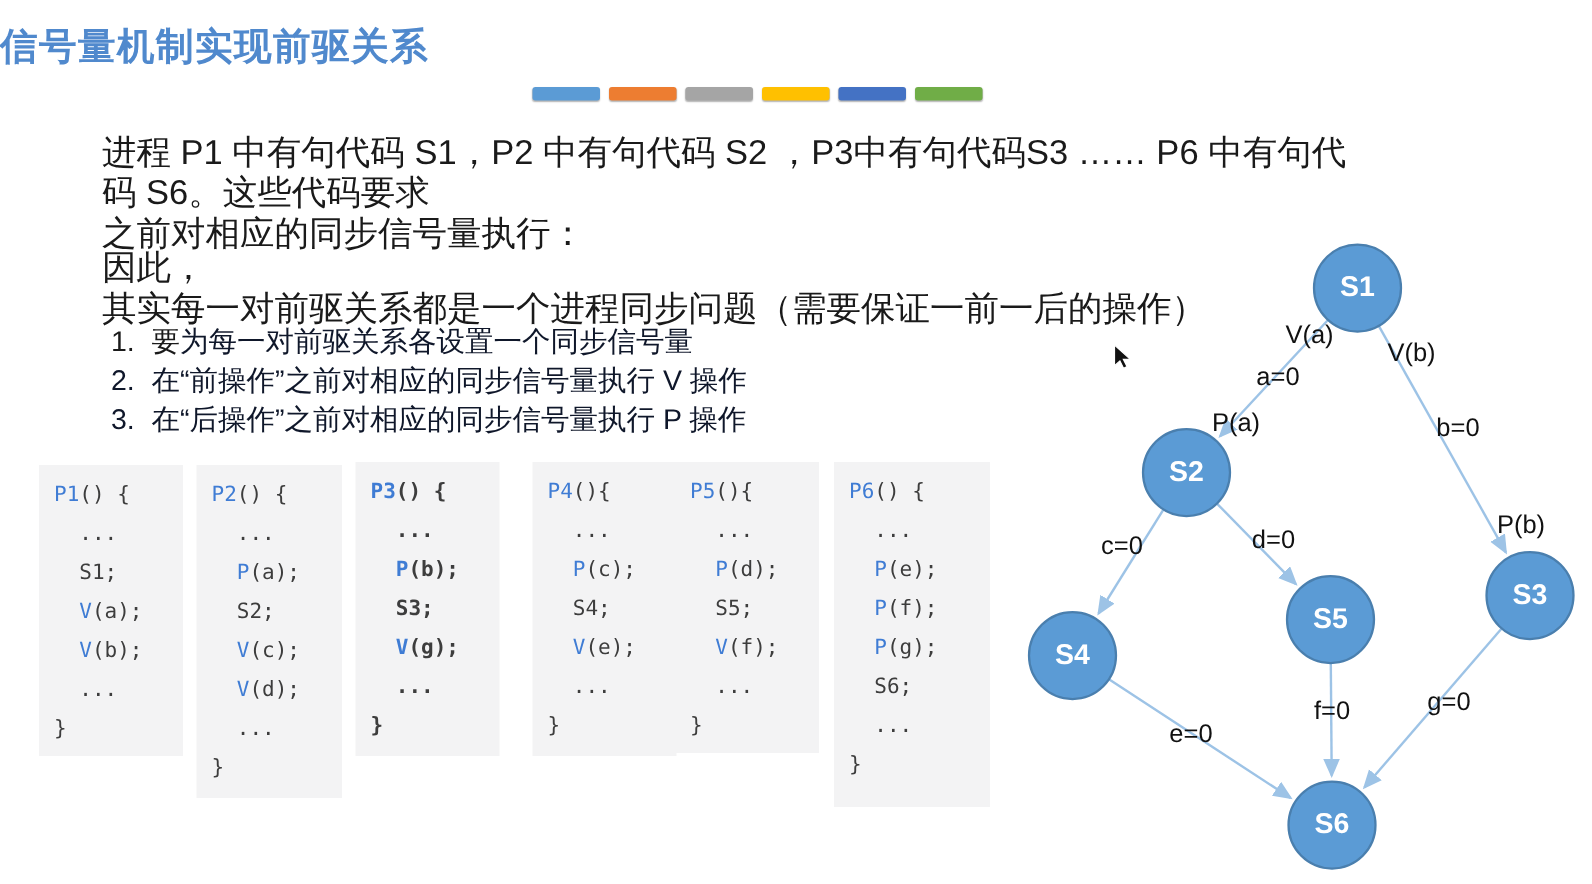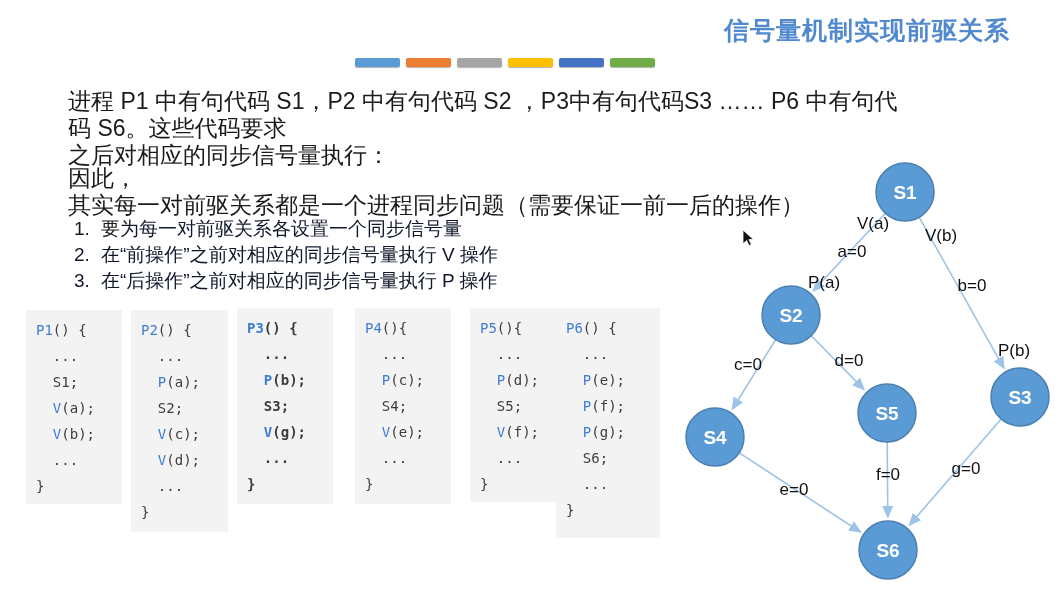--- a/index.html
+++ b/index.html
@@ -4,22 +4,22 @@
 <style>
   * { margin:0; padding:0; box-sizing:border-box; }
   html,body { background:#ffffff; }
   body { font-family:"Liberation Sans", sans-serif; }
   .slide {
     position:relative; width:1061px; height:589px;
     background:#ffffff; overflow:hidden;
   }
   .slide-title {
     position:absolute; left:0; top:14px; width:1010px;
-    text-align:right; font-size:25px; font-weight:bold;
-    color:#5089cd; letter-spacing:1px;padding-left:36px;
+    text-align:left; font-size:25px; font-weight:bold;
+    color:#5089cd; letter-spacing:1px;
   }
   .title-bars {
     position:absolute; left:355px; top:58px; width:300px;
     display:flex; gap:6px;
   }
   .title-bars .bar {
     width:45px; height:9px; border-radius:2px;
     box-shadow:0 1px 1px rgba(0,0,0,0.3);
   }
   .body-text {
@@ -39,21 +39,21 @@
     font-family:"DejaVu Sans Mono", monospace; font-size:14px;
     line-height:26px; color:#3d3d3d;
   }
   .code-line { white-space:pre; }
   .tok-kw { color:#3f7cd4; }
   .tok-pl { color:#3d3d3d; }
   .cp1 { left:26px;  top:310px; width:96px;  height:194px; }
   .cp2 { left:131px; top:310px; width:97px;  height:222px; }
   .cp3 { left:237px; top:308px; width:96px;  height:196px;font-weight:bold; }
   .cp4 { left:355px; top:308px; width:96px;  height:196px; }
-  .cp5 { left:470px; top:308px; width:96px;  height:194px; }
+  .cp5 { left:450px; top:308px; width:96px;  height:194px; }
   .cp6 { left:556px; top:308px; width:104px; height:230px; }
   
   .graph-svg { position:absolute; left:0; top:0; }
   .graph-node-label {
     font-family:"Liberation Sans", sans-serif; font-weight:bold;
     font-size:19px; fill:#ffffff;
   }
   .graph-edge-label {
     font-family:"Liberation Sans", sans-serif; font-size:17px; fill:#111111;
   }
@@ -69,21 +69,21 @@
       <div class="bar" style="background: rgb(91, 155, 213);"></div>
       <div class="bar" style="background: rgb(237, 125, 49);"></div>
       <div class="bar" style="background: rgb(165, 165, 165);"></div>
       <div class="bar" style="background: rgb(255, 192, 0);"></div>
       <div class="bar" style="background: rgb(68, 114, 196);"></div>
       <div class="bar" style="background: rgb(112, 173, 71);"></div>
     </div>
 
   <div class="body-text intro">
     <div>进程 P1 中有句代码 S1，P2 中有句代码 S2 ，P3中有句代码S3 …… P6 中有句代码 S6。这些代码要求</div>
-    <div>之后对相应的同步信号量执行：</div>
+    <div>之前对相应的同步信号量执行：</div>
   </div>
 
   <div class="body-text note">
     <div>因此，</div>
     <div>其实每一对前驱关系都是一个进程同步问题（需要保证一前一后的操作）</div>
   </div>
 
   <div class="steps">
     <div class="step">
       <span class="num num-black">1.</span>

